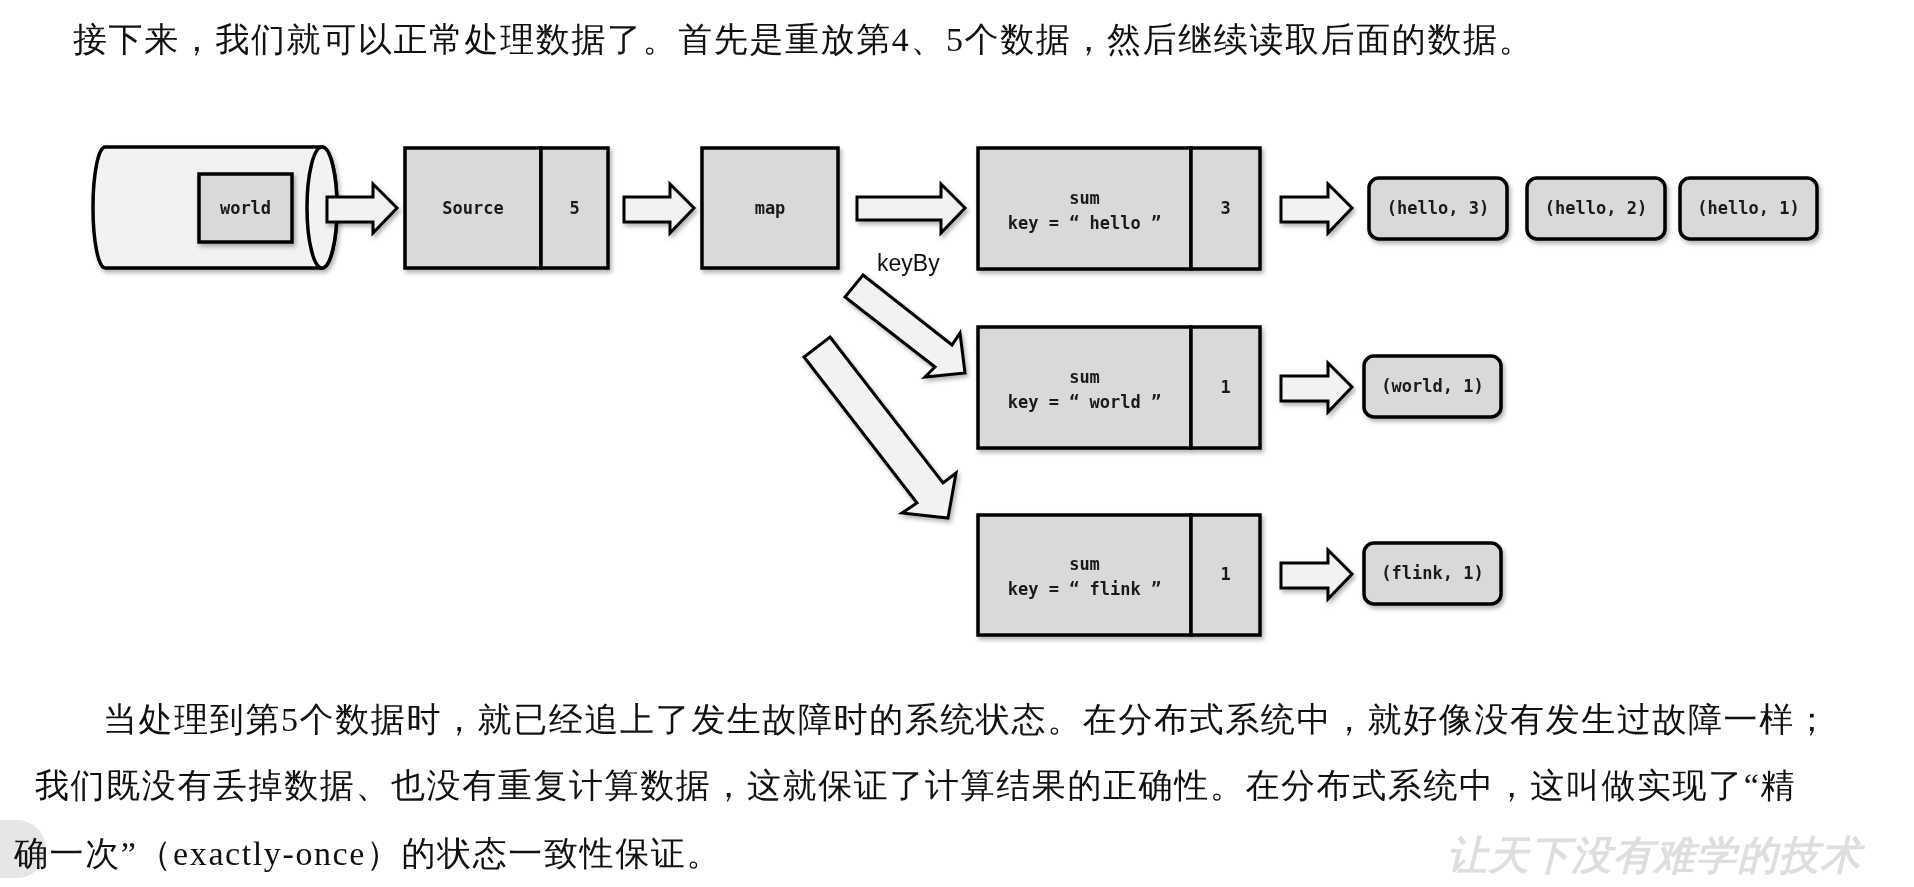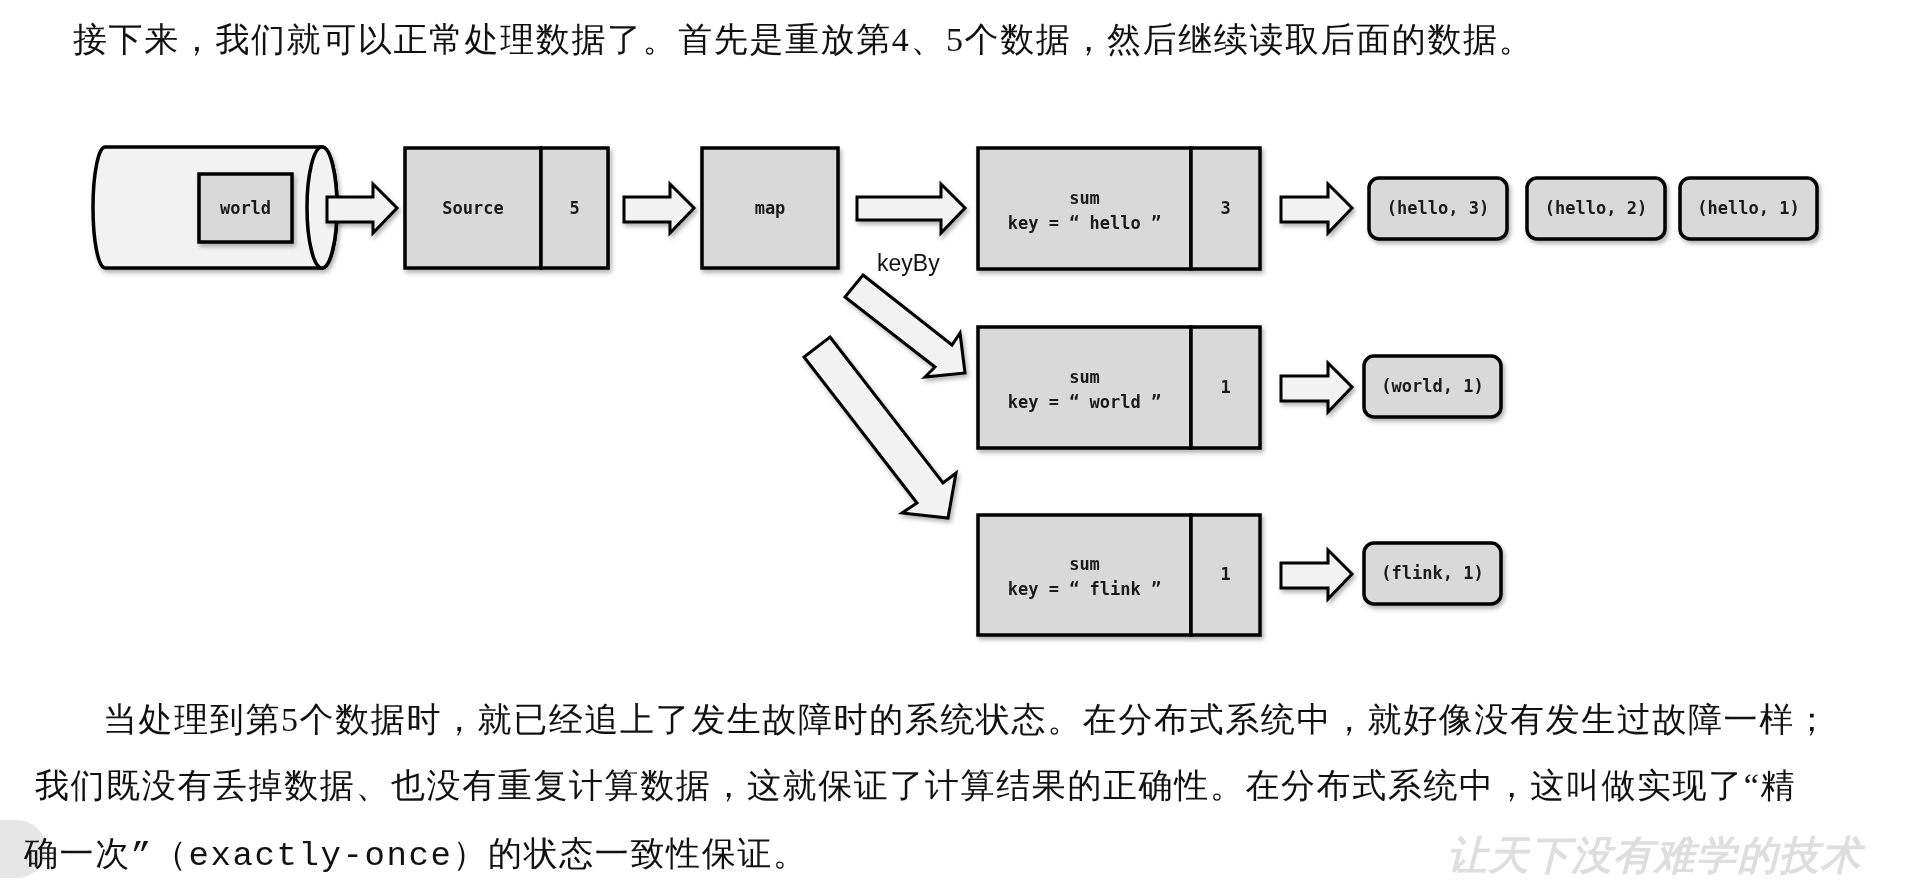--- a/index.html
+++ b/index.html
@@ -1,21 +1,21 @@
 <!DOCTYPE html>
 <html><head>
 <meta charset="utf-8">
 <style>
   html, body { margin: 0; padding: 0; background: #ffffff; }
   body { width: 1914px; height: 887px; position: relative; overflow: hidden; }
   .para { position: absolute; font-family: "Liberation Serif", "DejaVu Serif", serif; font-size: 34px; color: #111; white-space: nowrap; letter-spacing: 1.6px; }
   #line-top { left: 73px; top: 17px; }
   #line-b1 { left: 103px; top: 697px; }
   #line-b2 { left: 15px; top: 763px; margin-left: 20px; }
-  #line-b3 { left: 24px; top: 831px; font-family: Liberation Mono, monospace; }
+  #line-b3 { left: 14px; top: 831px; }
   .tab { position: absolute; left: 0; top: 820px; width: 46px; height: 58px; background: #e6e6e6; border-radius: 0 29px 29px 0; }
   .watermark { position: absolute; left: 1447px; top: 828px; font-family: "DejaVu Serif", serif; font-size: 40px; color: #dedede; letter-spacing: 1.5px; font-style: italic; font-weight: bold; white-space: nowrap; }
   svg { position: absolute; left: 0; top: 0; }
   .mono { font-family: "DejaVu Sans Mono", "Liberation Mono", monospace; font-weight: bold; font-size: 17px; fill: #1a1a1a; }
   .label { font-family: "Liberation Sans", "DejaVu Sans", sans-serif; font-size: 23px; fill: #111; }
 </style>
 </head>
 <body>
 
 <div class="para" id="line-top">接下来，我们就可以正常处理数据了。首先是重放第4、5个数据，然后继续读取后面的数据。</div>

